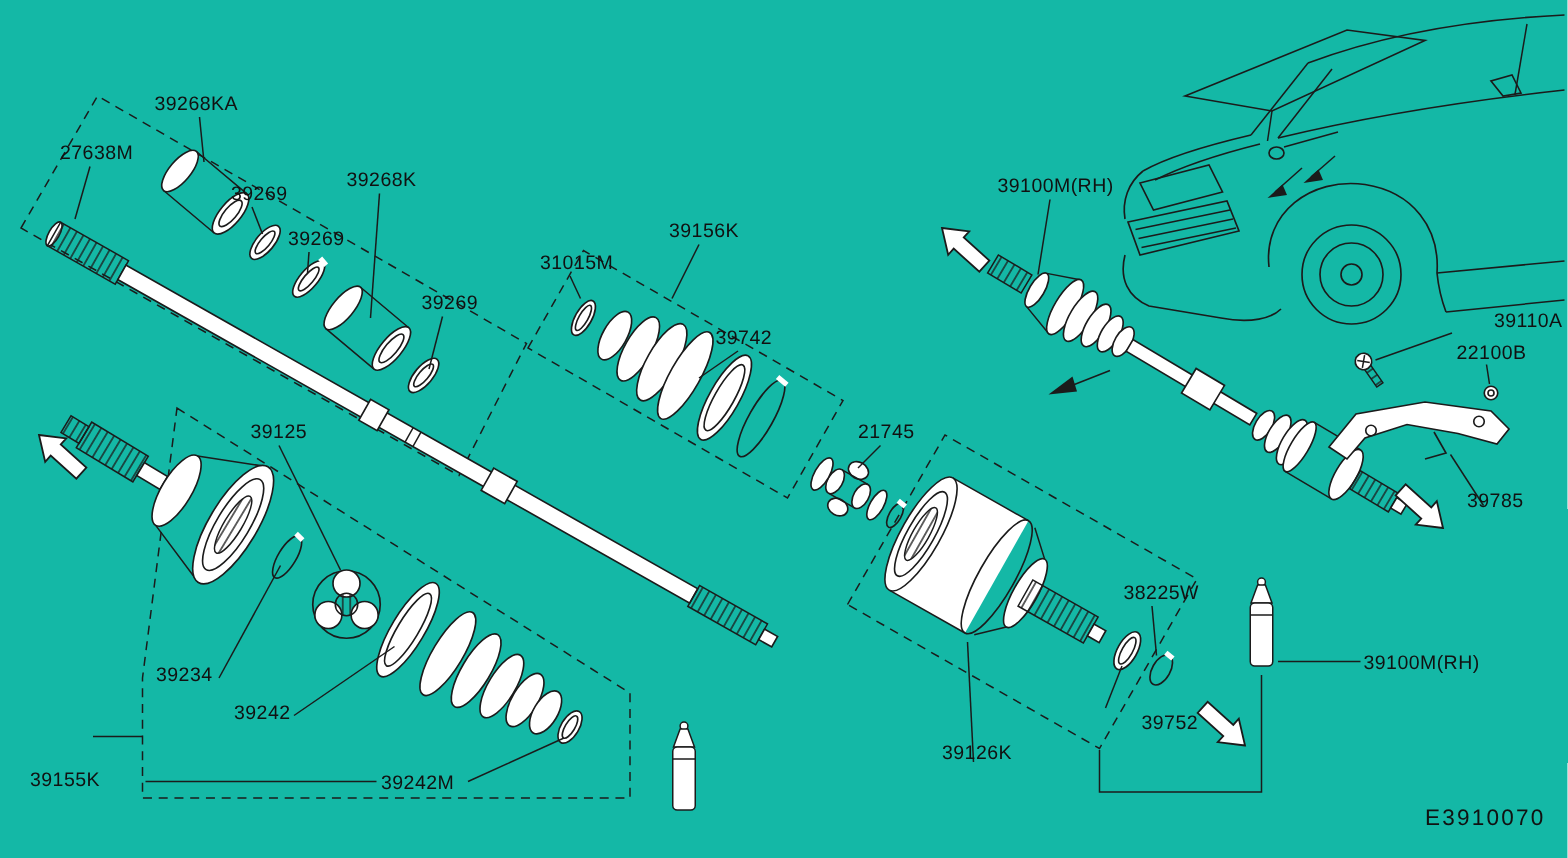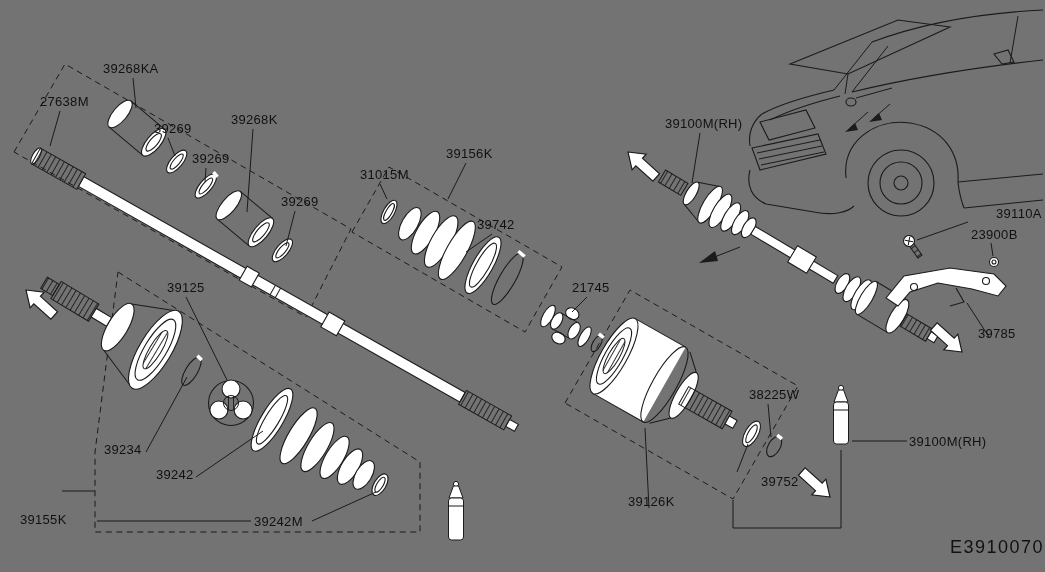--- a/index.html
+++ b/index.html
@@ -1,20 +1,20 @@
 <!DOCTYPE html>
 <html><head>
 <meta charset="utf-8">
 <style>
   html,body{margin:0;padding:0;background:#fff;}
-  .stage{position:relative;width:1045px;height:572px;background:#737373;overflow:hidden;
+  .stage{position:relative;width:1045px;height:572px;background:#14b8a6;overflow:hidden;
          font-family:"Liberation Sans","DejaVu Sans",sans-serif;color:#111;}
   .stage svg{position:absolute;left:0;top:0;}
   .part-label{position:absolute;font-size:13px;line-height:15px;letter-spacing:.3px;white-space:nowrap;color:#111;}
-  .diagram-code{position:absolute;left:950px;top:537px;font-size:18px;letter-spacing:1.5px;color:#111;}
+  .diagram-code{position:absolute;left:950px;top:537px;font-size:15px;letter-spacing:1.5px;color:#111;}
   .ln{stroke:#1b1b1b;stroke-width:1;fill:none}
   .pt{stroke:#1b1b1b;stroke-width:1.1;fill:#fff}
   .ptn{stroke:#1b1b1b;stroke-width:1.1;fill:none}
   .dash{stroke:#1b1b1b;stroke-width:1;fill:none;stroke-dasharray:6 4.5}
   .oarrow{stroke:#1b1b1b;stroke-width:1.2;fill:#fff}
   .solid{fill:#1b1b1b;stroke:none}
   .gap{stroke:#fff;stroke-width:3.5;fill:none}
 </style>
 </head>
 <body>
@@ -255,21 +255,21 @@
   <div class="part-label" style="left:40px;top:94px">27638M</div>
   <div class="part-label" style="left:154px;top:121px">39269</div>
   <div class="part-label" style="left:231px;top:112px">39268K</div>
   <div class="part-label" style="left:192px;top:151px">39269</div>
   <div class="part-label" style="left:281px;top:194px">39269</div>
   <div class="part-label" style="left:360px;top:167px">31015M</div>
   <div class="part-label" style="left:446px;top:146px">39156K</div>
   <div class="part-label" style="left:477px;top:217px">39742</div>
   <div class="part-label" style="left:665px;top:116px">39100M(RH)</div>
   <div class="part-label" style="left:996px;top:206px">39110A</div>
-  <div class="part-label" style="left:971px;top:227px">23900B</div>
+  <div class="part-label" style="left:971px;top:227px">22100B</div>
   <div class="part-label" style="left:572px;top:280px">21745</div>
   <div class="part-label" style="left:167px;top:280px">39125</div>
   <div class="part-label" style="left:978px;top:326px">39785</div>
   <div class="part-label" style="left:749px;top:387px">38225W</div>
   <div class="part-label" style="left:909px;top:434px">39100M(RH)</div>
   <div class="part-label" style="left:104px;top:442px">39234</div>
   <div class="part-label" style="left:156px;top:467px">39242</div>
   <div class="part-label" style="left:20px;top:512px">39155K</div>
   <div class="part-label" style="left:254px;top:514px">39242M</div>
   <div class="part-label" style="left:628px;top:494px">39126K</div>

